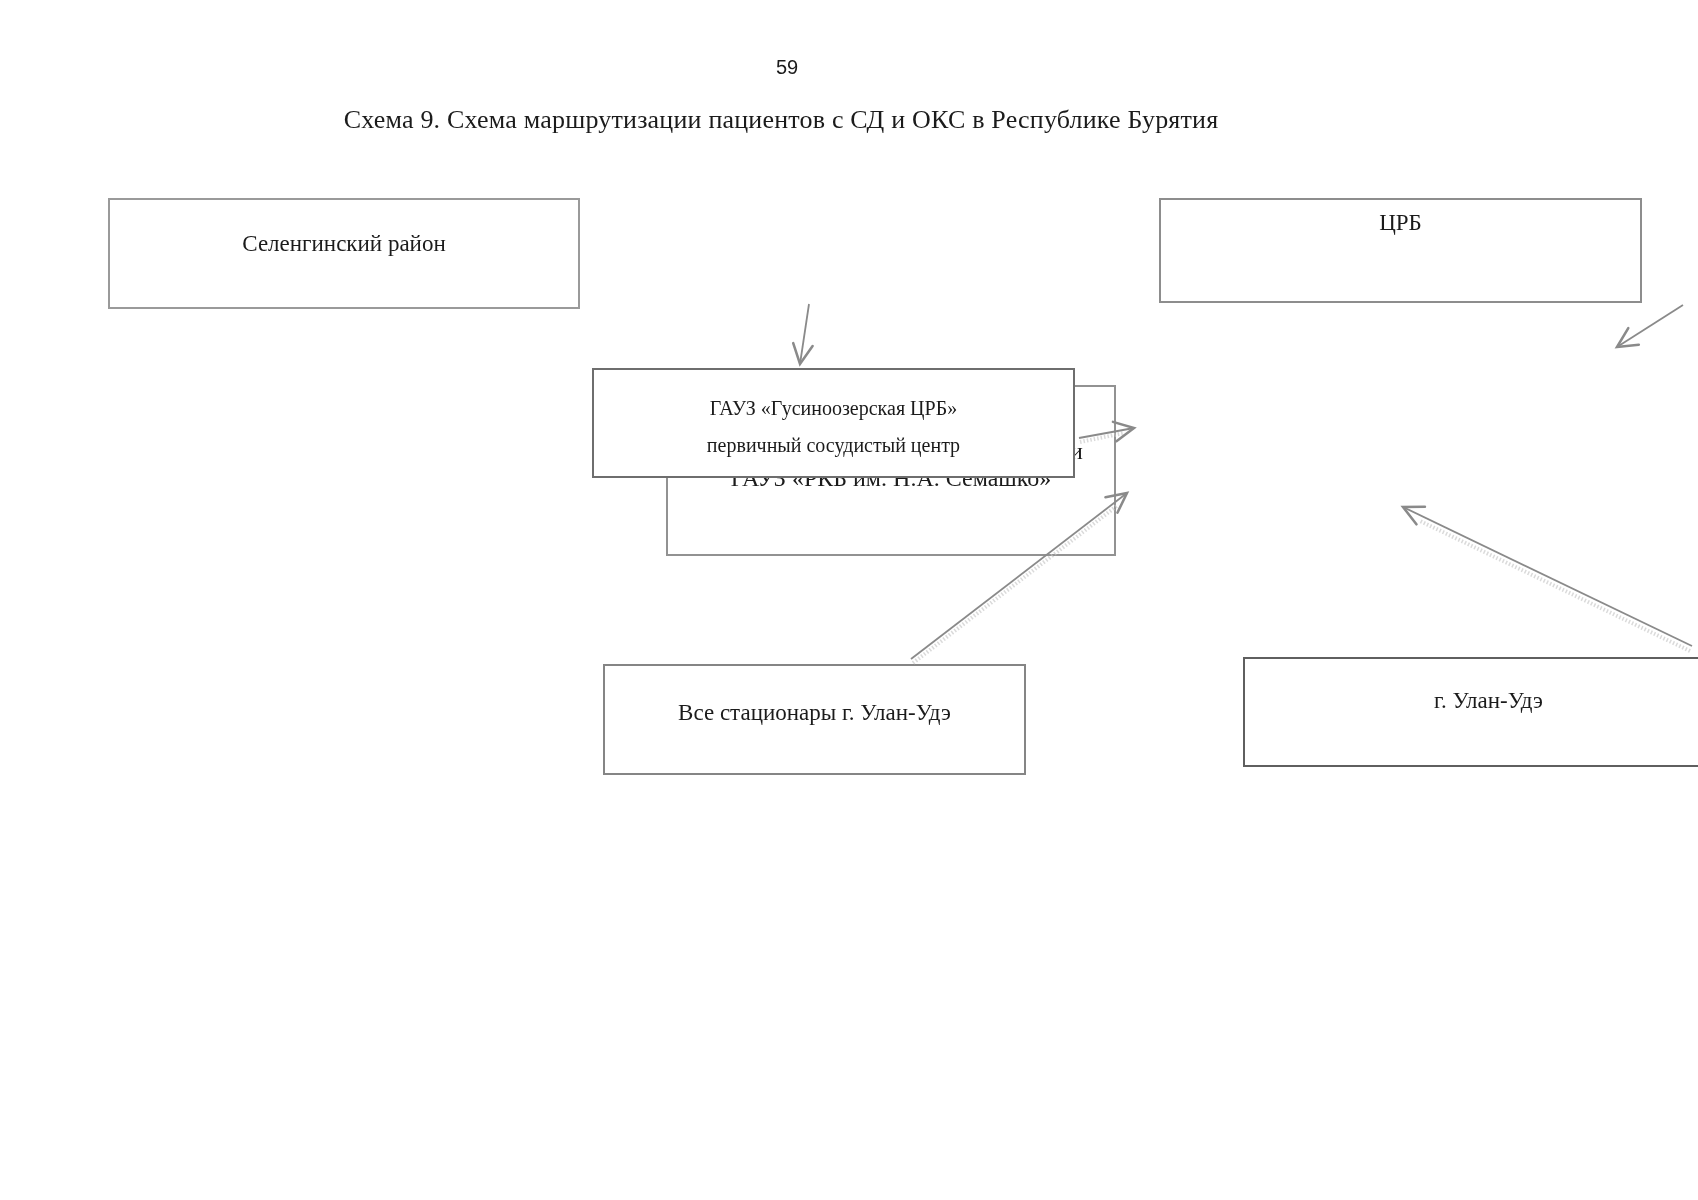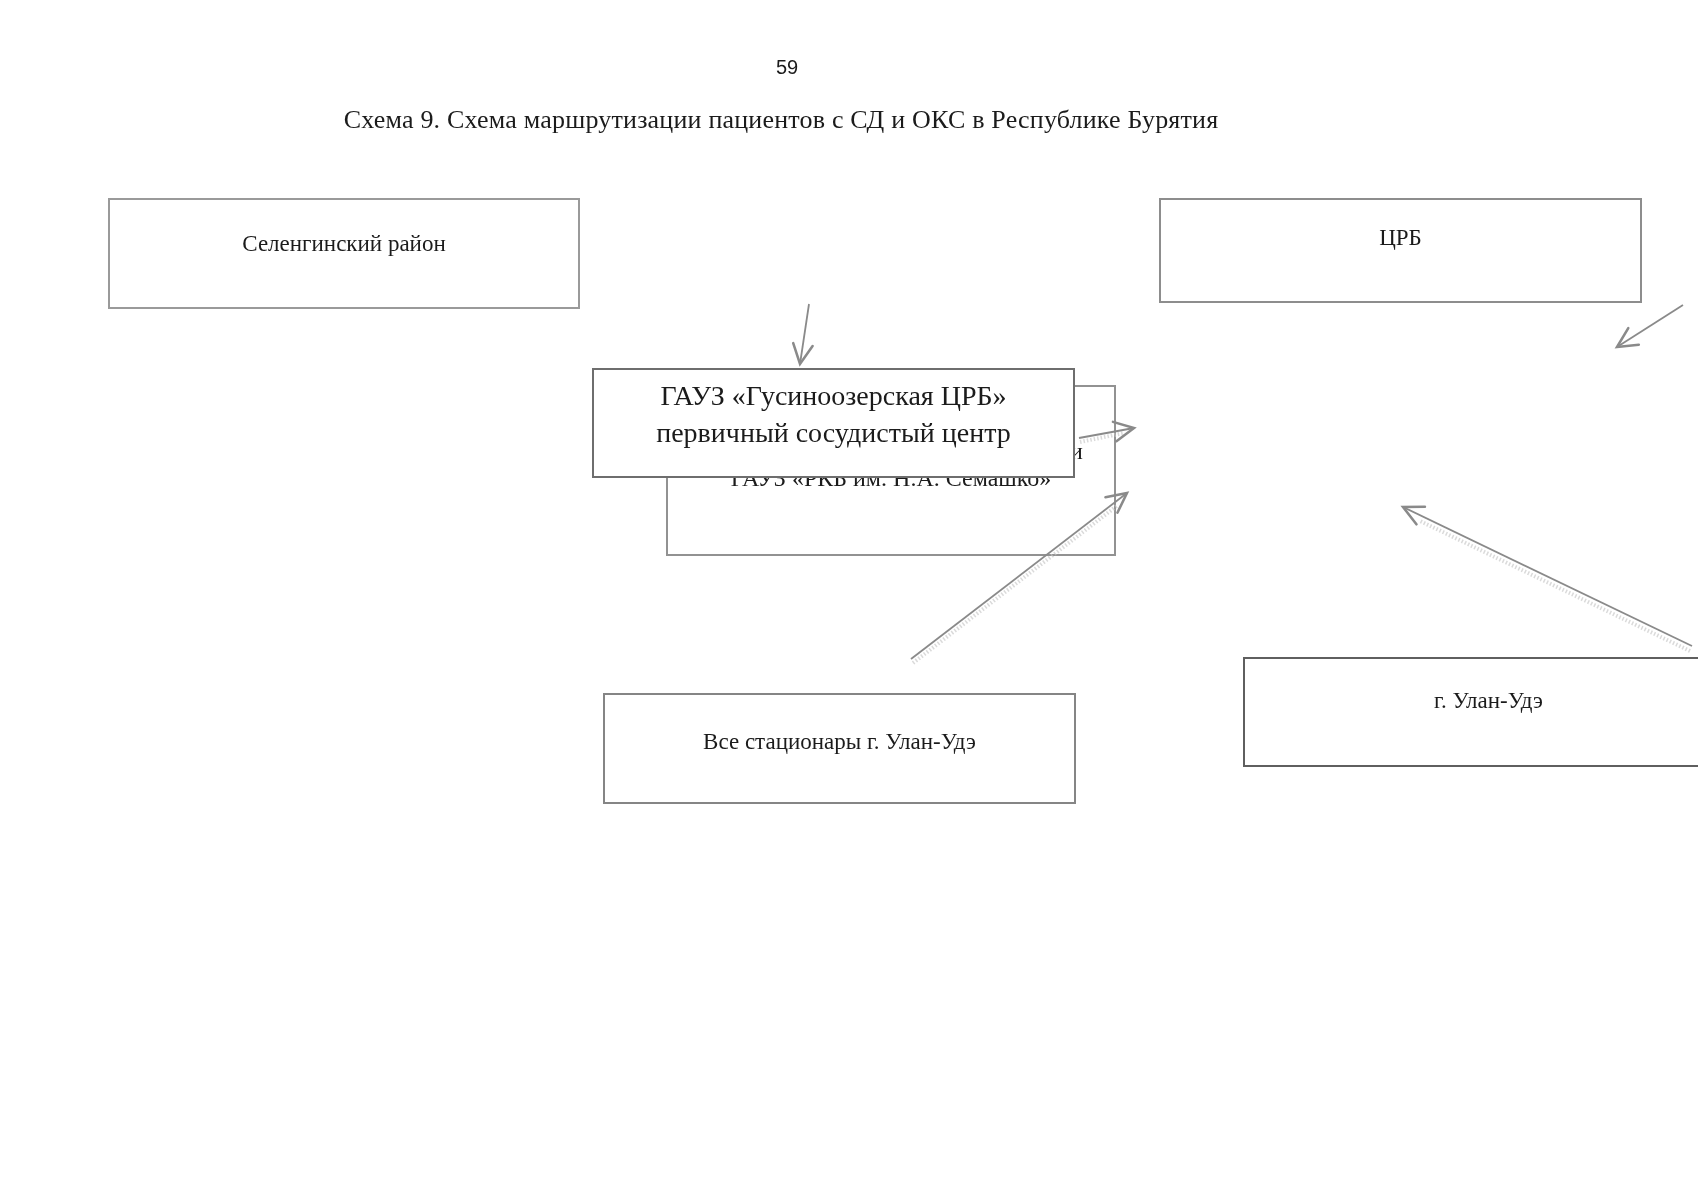--- a/index.html
+++ b/index.html
@@ -33,41 +33,41 @@
     position:absolute;
     border:2px solid var(--box-border);
     box-sizing:border-box;
     text-align:center;
     font-size:23px;
     background:transparent;
   }
   .dbox .lbl{display:block;text-align:center;}
   
   #box-selenginsky{left:108px;top:198px;width:472px;height:111px;padding-top:31px;border-color:#9a9a9a;}
-  #box-crb{left:1159px;top:198px;width:483px;height:105px;padding-top:25px;border-color:#8d8d8d;}
-  #box-hospitals{left:603px;top:693px;width:473px;height:111px;padding-top:34px;border-color:#858585;}
+  #box-crb{left:1159px;top:198px;width:483px;height:105px;padding-top:10px;border-color:#8d8d8d;}
+  #box-hospitals{left:603px;top:664px;width:423px;height:111px;padding-top:34px;border-color:#858585;}
   #box-ulanude{left:1243px;top:657px;width:491px;height:110px;padding-top:29px;border-color:#5f5f5f;}
   
   #box-rkb{left:666px;top:385px;width:450px;height:171px;border-color:#929292;z-index:1;font-size:24px;}
   #box-rkb .fragment{
     position:absolute;left:402px;top:52px;
     font-size:24px;line-height:1;
   }
   #box-rkb .lbl{
     position:absolute;left:0;top:76px;width:100%;
     font-size:24px;line-height:30px;
   }
   
   #box-psc{
     left:592px;top:368px;width:483px;height:110px;
     background:var(--background);
     border-color:#6e6e6e;
     z-index:2;
-    padding-top:7px;
-    font-size:28px;line-height:37px;
+    padding-top:20px;
+    font-size:20px;line-height:37px;
   }
   #arrow-layer{position:absolute;left:0;top:0;z-index:3;}
   .arrow-line{stroke:var(--arrow);stroke-width:1.8;fill:none;}
   .arrowhead{stroke:var(--arrow);stroke-width:2.2;fill:none;stroke-linecap:round;stroke-linejoin:miter;}
   .fuzz{stroke:#c6c6c6;stroke-width:4;fill:none;stroke-dasharray:1.5 2;opacity:.65;}
 </style>
 </head>
 <body>
 
 <div id="page">

